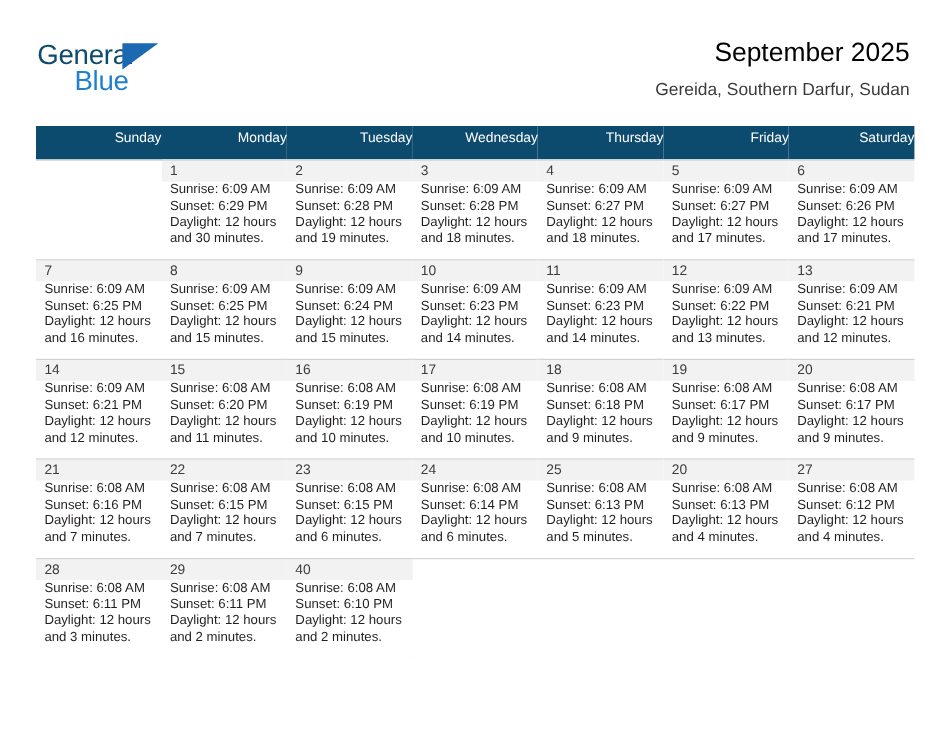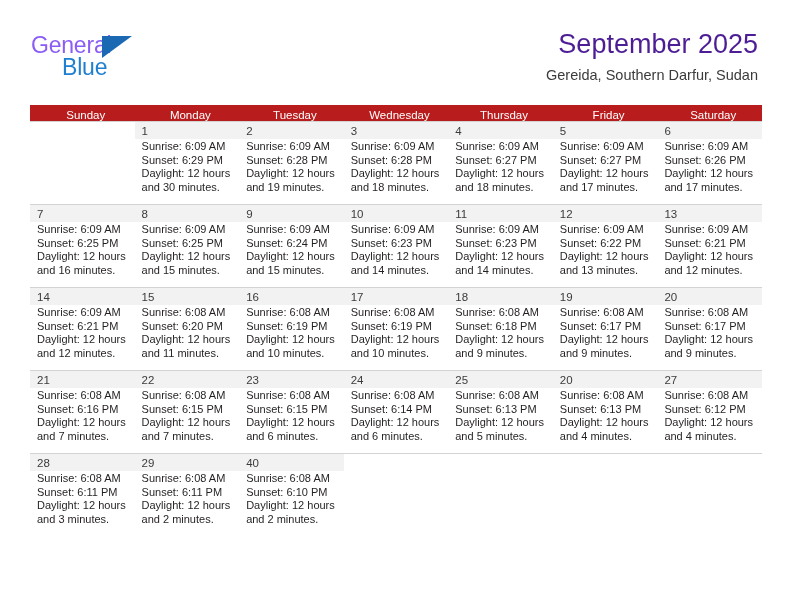--- a/index.html
+++ b/index.html
@@ -35,21 +35,21 @@
     top: 32px;
     width: 210px;
     height: 48px;
   }
   .logo-general {
     position: absolute;
     left: 0;
     top: 0;
     font-size: 23px;
     letter-spacing: -0.2px;
-    color: #8b5cf6;
+    color: #0c4a6e;
     font-family: "Liberation Sans", sans-serif;
   }
   .logo-triangle {
     position: absolute;
     left: 71px;
     top: 4px;
     width: 0;
     height: 0;
     border-left: 30px solid #1b68b3;
     border-bottom: 22px solid transparent;
@@ -63,22 +63,22 @@
     letter-spacing: -0.2px;
     font-family: "Liberation Sans", sans-serif;
   }
   .title-block {
     position: absolute;
     right: 34px;
     top: 28px;
     text-align: right;
   }
   .cal-title {
-    font-size: 27px;
-    color: #4c1d95;
+    font-size: 22px;
+    color: #000000;
     font-weight: normal;
     line-height: 32px;
     white-space: nowrap;
   }
   .cal-subtitle {
     margin-top: 7px;
     font-size: 14.5px;
     color: #3b3b3b;
     line-height: 17px;
     white-space: nowrap;
@@ -88,26 +88,26 @@
   
   .calendar {
     position: absolute;
     left: 30px;
     top: 105px;
     width: 732px;
     border-collapse: collapse;
     table-layout: fixed;
   }
   .calendar th {
-    background: #b91c1c;
+    background: #0c4a6e;
     color: #ffffff;
     font-size: 11.5px;
     font-weight: normal;
-    text-align: center;
-    padding: 4px 0 0 7px;
+    text-align: right;
+    padding: 4px 0 12px 7px;
     height: 12px;
     border: none;
   }
   .calendar td {
     vertical-align: top;
     width: 104.5px;
     height: 83px;
     padding: 0;
     border: none;
     background: #ffffff;

